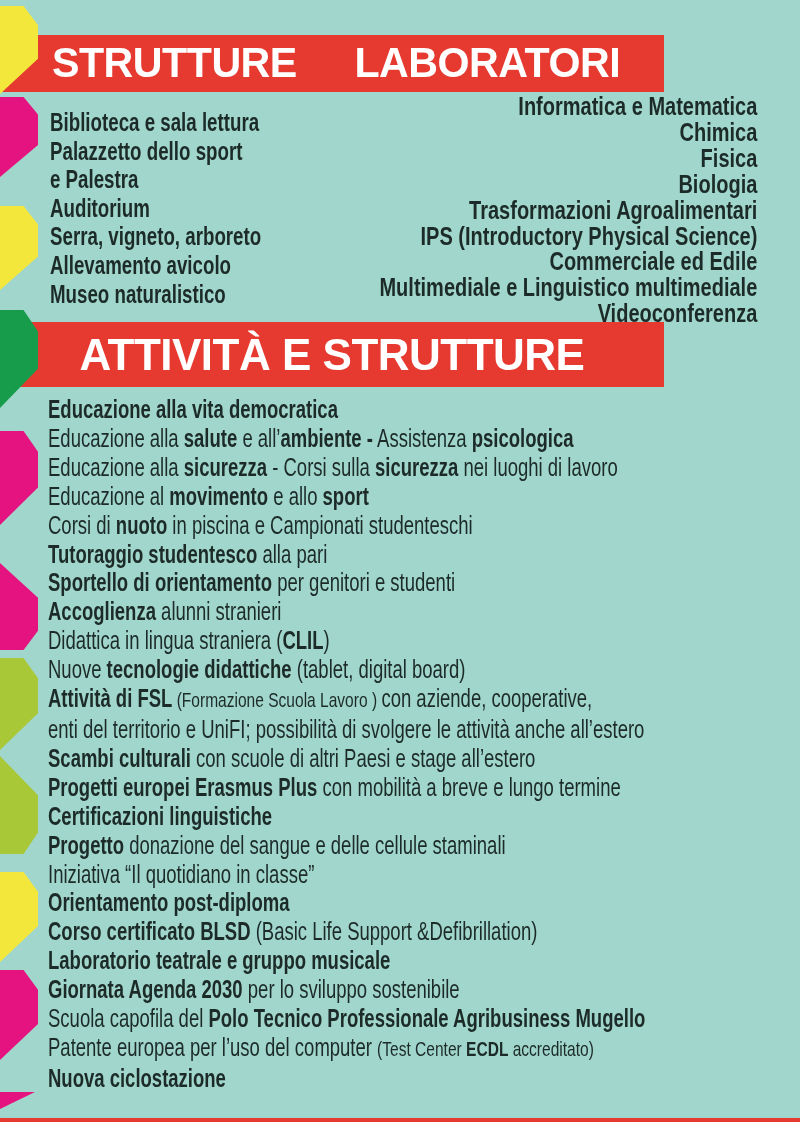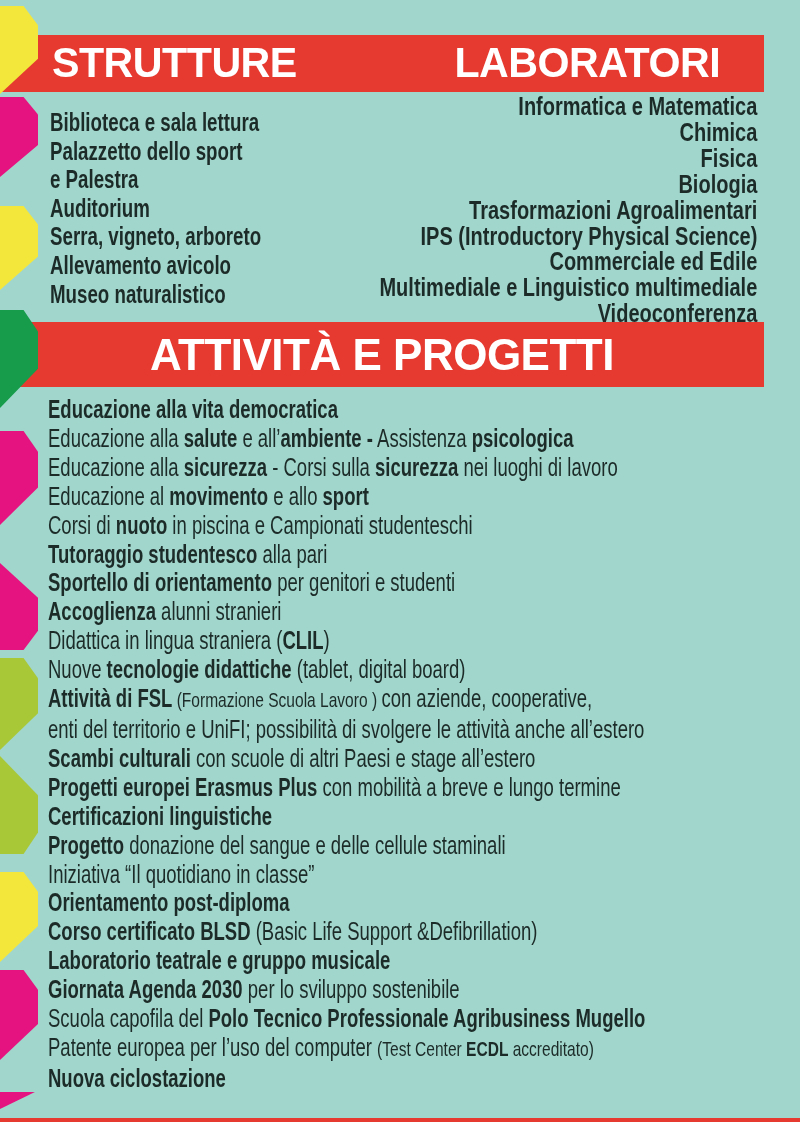--- a/index.html
+++ b/index.html
@@ -6,21 +6,21 @@
   #flyer{
     position:relative;
     width:800px;height:1122px;
     overflow:hidden;
     background:#a1d6cc;
     font-family:"Liberation Sans", sans-serif;
     color:#1c2b28;
   }
   
   .redbar{
-    position:absolute;left:0;width:764px;
+    position:absolute;left:0;width:664px;
     background:#e63a30;
     z-index:2;
   }
   #bar-top{top:35px;height:57px;}
   #bar-attivita{top:322px;height:65px;}
   .bar-title{
     position:absolute;
     color:#ffffff;
     font-weight:bold;
     letter-spacing:-0.5px;
@@ -79,21 +79,21 @@
 <body>
 
 <div id="flyer">
 
   <div class="redbar" id="bar-top">
     <div class="bar-title" id="title-strutture">STRUTTURE</div>
     <div class="bar-title" id="title-laboratori">LABORATORI</div>
   </div>
 
   <div class="redbar" id="bar-attivita">
-    <div class="bar-title" id="title-attivita">ATTIVITÀ E PROGETTI</div>
+    <div class="bar-title" id="title-attivita">ATTIVITÀ E STRUTTURE</div>
   </div>
 
   <div id="strutture-list">
       <div>Biblioteca e sala lettura</div>
       <div>Palazzetto dello sport</div>
       <div>e Palestra</div>
       <div>Auditorium</div>
       <div>Serra, vigneto, arboreto</div>
       <div>Allevamento avicolo</div>
       <div>Museo naturalistico</div>

